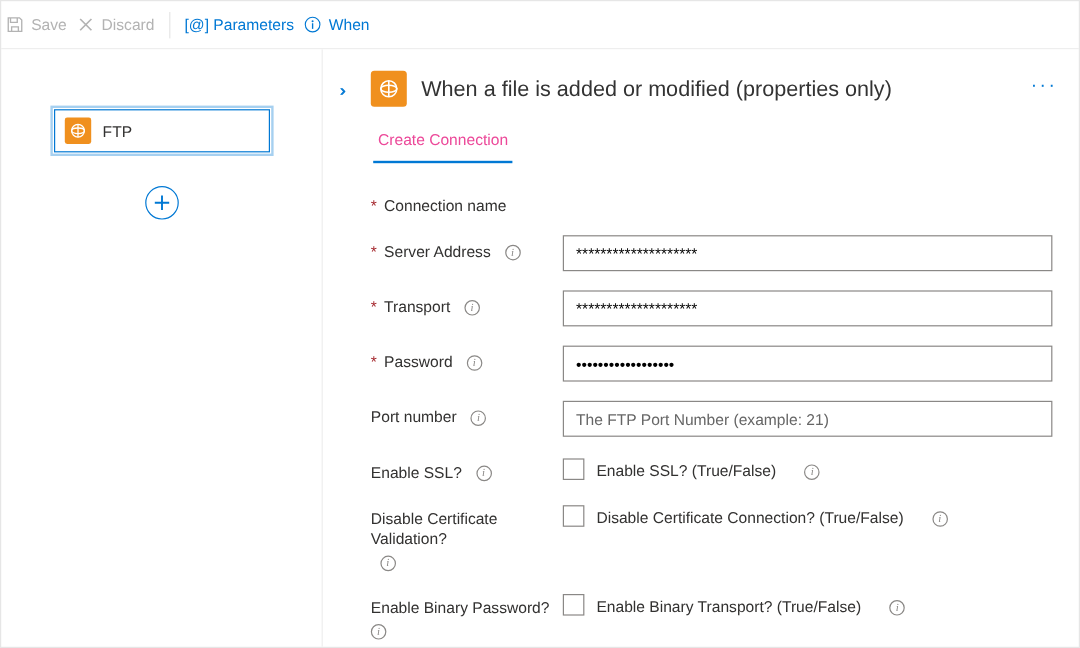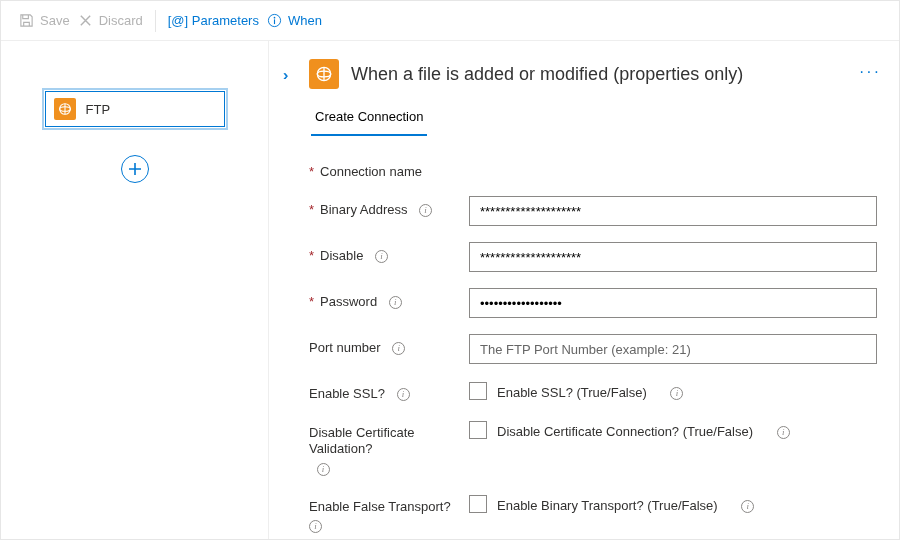--- a/index.html
+++ b/index.html
@@ -1,19 +1,19 @@
 <!DOCTYPE html>
 <html><head>
 <meta charset="utf-8">
 <style>
   * { box-sizing: border-box; }
   html, body { margin:0; padding:0; font-family: "Segoe UI", Arial, sans-serif; font-size:13px; color:#323130; background:#fff; }
   .app { width:900px; height:540px; display:flex; flex-direction:column; border:1px solid #e6e6e6; }
   
-  .toolbar { height:40px; display:flex; align-items:center; gap:8px; padding:0 18px; border-bottom:1px solid #eee; color:#6b6b6b; }
+  .toolbar { height:40px; display:flex; align-items:center; gap:8px; padding:0 4px; border-bottom:1px solid #eee; color:#6b6b6b; }
   .tb-item { display:flex; align-items:center; gap:6px; cursor:pointer; }
   .tb-item.disabled { color:#b3b3b3; cursor:default; }
   .tb-sep { width:1px; height:22px; background:#e5e5e5; margin:0 4px; }
   .tb-blue { color:#0078d4;text-align:right; }
   .icon-svg { width:15px; height:15px; display:inline-block; }
   
   .body { flex:1; display:flex; overflow:hidden; }
   .sidebar { width:268px; border-right:1px solid #eee; padding:50px 16px 0 16px; display:flex; flex-direction:column; align-items:center; gap:28px; }
   .node { width:180px; height:36px; border:1px solid #0078d4; outline:2px solid rgba(0,120,212,0.35); outline-offset:1px; display:flex; align-items:center; gap:10px; padding:0 8px; background:#fff; cursor:pointer; }
   .node-icon { width:22px; height:22px; background:#F0901E; border-radius:2px; display:flex; align-items:center; justify-content:center; }
@@ -21,21 +21,21 @@
   .add-btn { width:28px; height:28px; border:1px solid #0078d4; border-radius:50%; display:flex; align-items:center; justify-content:center; color:#0078d4; cursor:pointer; background:#fff; }
   
   .main { flex:1; position:relative; padding:18px 22px 8px 40px; overflow:hidden; }
   .collapse-btn { position:absolute; left:14px; top:26px; color:#0078d4; font-size:14px; cursor:pointer; letter-spacing:-4px; }
   .ellipsis-btn { position:absolute; right:18px; top:22px; color:#0078d4; font-size:16px; cursor:pointer; letter-spacing:2px; }
   .card-head { display:flex; align-items:center; gap:12px; margin-bottom:12px; }
   .card-icon { width:30px; height:30px; background:#F0901E; border-radius:3px; display:flex; align-items:center; justify-content:center; }
   .card-icon svg { width:20px; height:20px; }
   .card-title { font-size:18px; color:#333; }
   .tabbar { margin-left:2px; }
-  .tab { display:inline-block; padding:8px 4px 10px 4px; color:#000000; border-bottom:2px solid #0078d4; cursor:pointer; }
+  .tab { display:inline-block; padding:8px 4px 10px 4px; color:#ec4899; border-bottom:2px solid #0078d4; cursor:pointer; }
   .form { margin-top:22px; }
   .row { display:flex; align-items:flex-start; margin-bottom:16px; }
   .lbl { width:160px; padding-top:6px; font-size:13px; color:#323130; line-height:1.25; display:flex; gap:4px; flex-wrap:wrap; align-items:center; }
   .req { color:#a4262c; margin-right:2px; }
   .info-i { display:inline-flex; width:13px; height:13px; border:1px solid #8a8886; border-radius:50%; align-items:center; justify-content:center; font-size:9px; color:#8a8886; font-family:Georgia, serif; font-style:italic; line-height:1; }
   .fld { flex:1; }
   input[type=text], input[type=password] { width:100%; height:30px; border:1px solid #8a8886; padding:0 10px; font-size:13px; background:#fff; }
   input::placeholder { color:#666; }
   .chk-row { display:flex; align-items:flex-end; gap:10px; min-height:20px; }
   .chk { width:18px; height:18px; border:1px solid #8a8886; cursor:pointer; background:#fff; }
@@ -119,26 +119,26 @@
       <div class="form">
 
         <div class="row">
           <div class="lbl">
               <span class="req">*</span>
               <span>Connection name</span>
             </div>
         </div>
 
         <div class="row">
-          <div class="lbl"><span class="req">*</span><span>Binary Address</span>&nbsp;<span class="info-i">i</span></div>
+          <div class="lbl"><span class="req">*</span><span>Server Address</span>&nbsp;<span class="info-i">i</span></div>
           <div class="fld"><input type="text" value="********************" style=""></div>
         </div>
 
         <div class="row">
-          <div class="lbl"><span class="req">*</span><span>Disable</span>&nbsp;<span class="info-i">i</span></div>
+          <div class="lbl"><span class="req">*</span><span>Transport</span>&nbsp;<span class="info-i">i</span></div>
           <div class="fld"><input type="text" value="********************" style=""></div>
         </div>
 
         <div class="row">
           <div class="lbl"><span class="req">*</span><span>Password</span>&nbsp;<span class="info-i">i</span></div>
           <div class="fld"><input type="text" value="••••••••••••••••••" style=""></div>
         </div>
 
         <div class="row">
           <div class="lbl"><span>Port number</span>&nbsp;<span class="info-i">i</span></div>
@@ -155,21 +155,21 @@
 
         <div class="row">
           <div class="lbl"><span>Disable Certificate Validation?</span>&nbsp;<span class="info-i">i</span></div>
           <div class="fld chk-row">
             <span class="chk"></span>
             <span class="chk-label">Disable Certificate Connection? (True/False)</span>&nbsp;<span class="info-i">i</span>
           </div>
         </div>
 
         <div class="row">
-          <div class="lbl"><span>Enable False Transport?</span>&nbsp;<span class="info-i">i</span></div>
+          <div class="lbl"><span>Enable Binary Password?</span>&nbsp;<span class="info-i">i</span></div>
           <div class="fld chk-row">
             <span class="chk"></span>
             <span class="chk-label">Enable Binary Transport? (True/False)</span>&nbsp;<span class="info-i">i</span>
           </div>
         </div>
 
       </div>
     </div>
   </div>
 </div>

